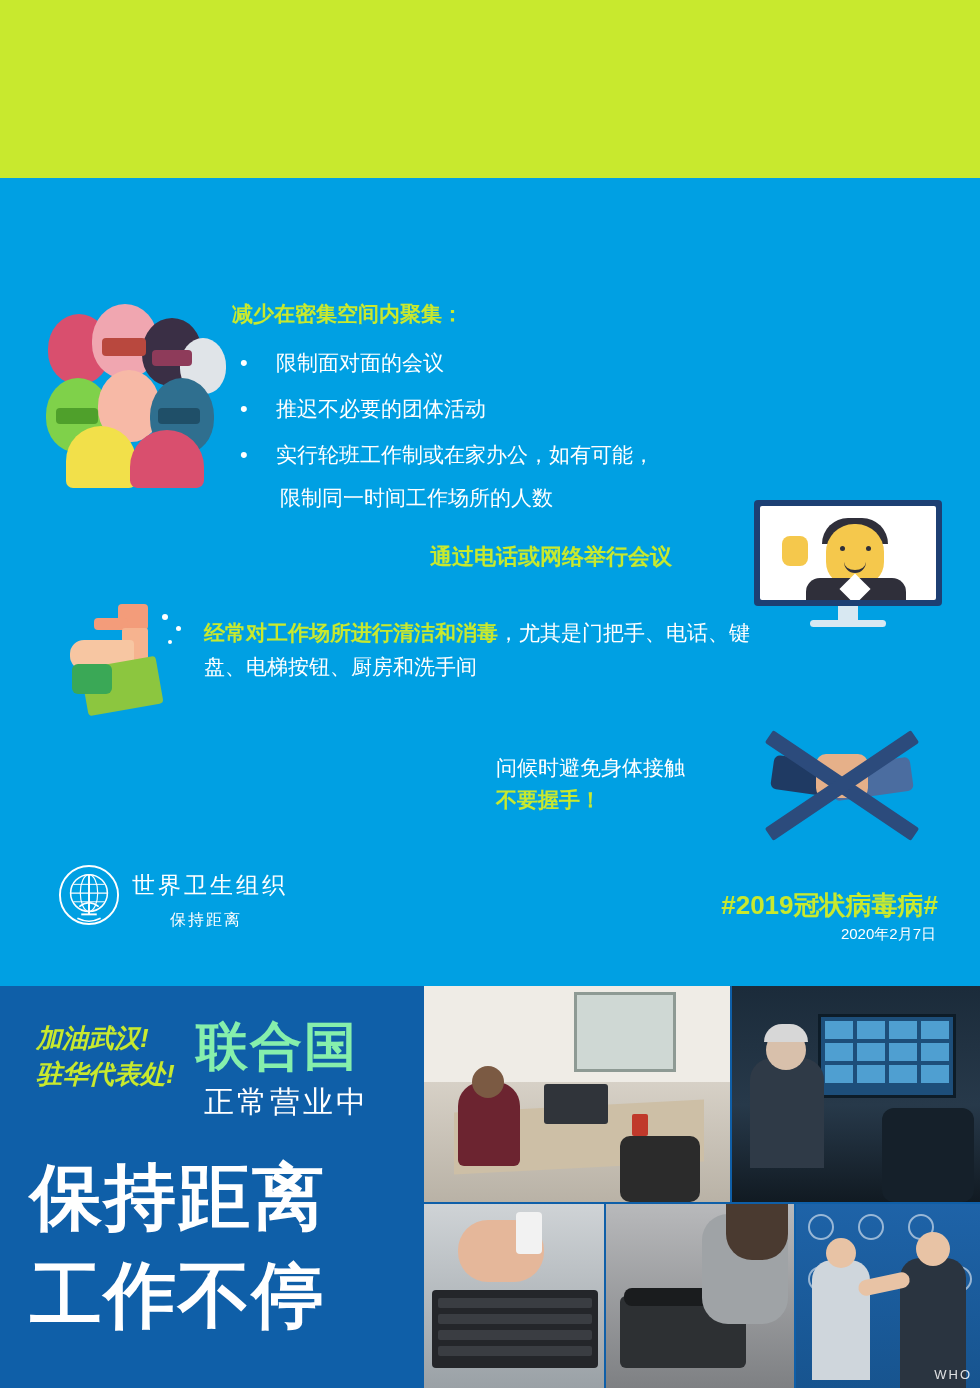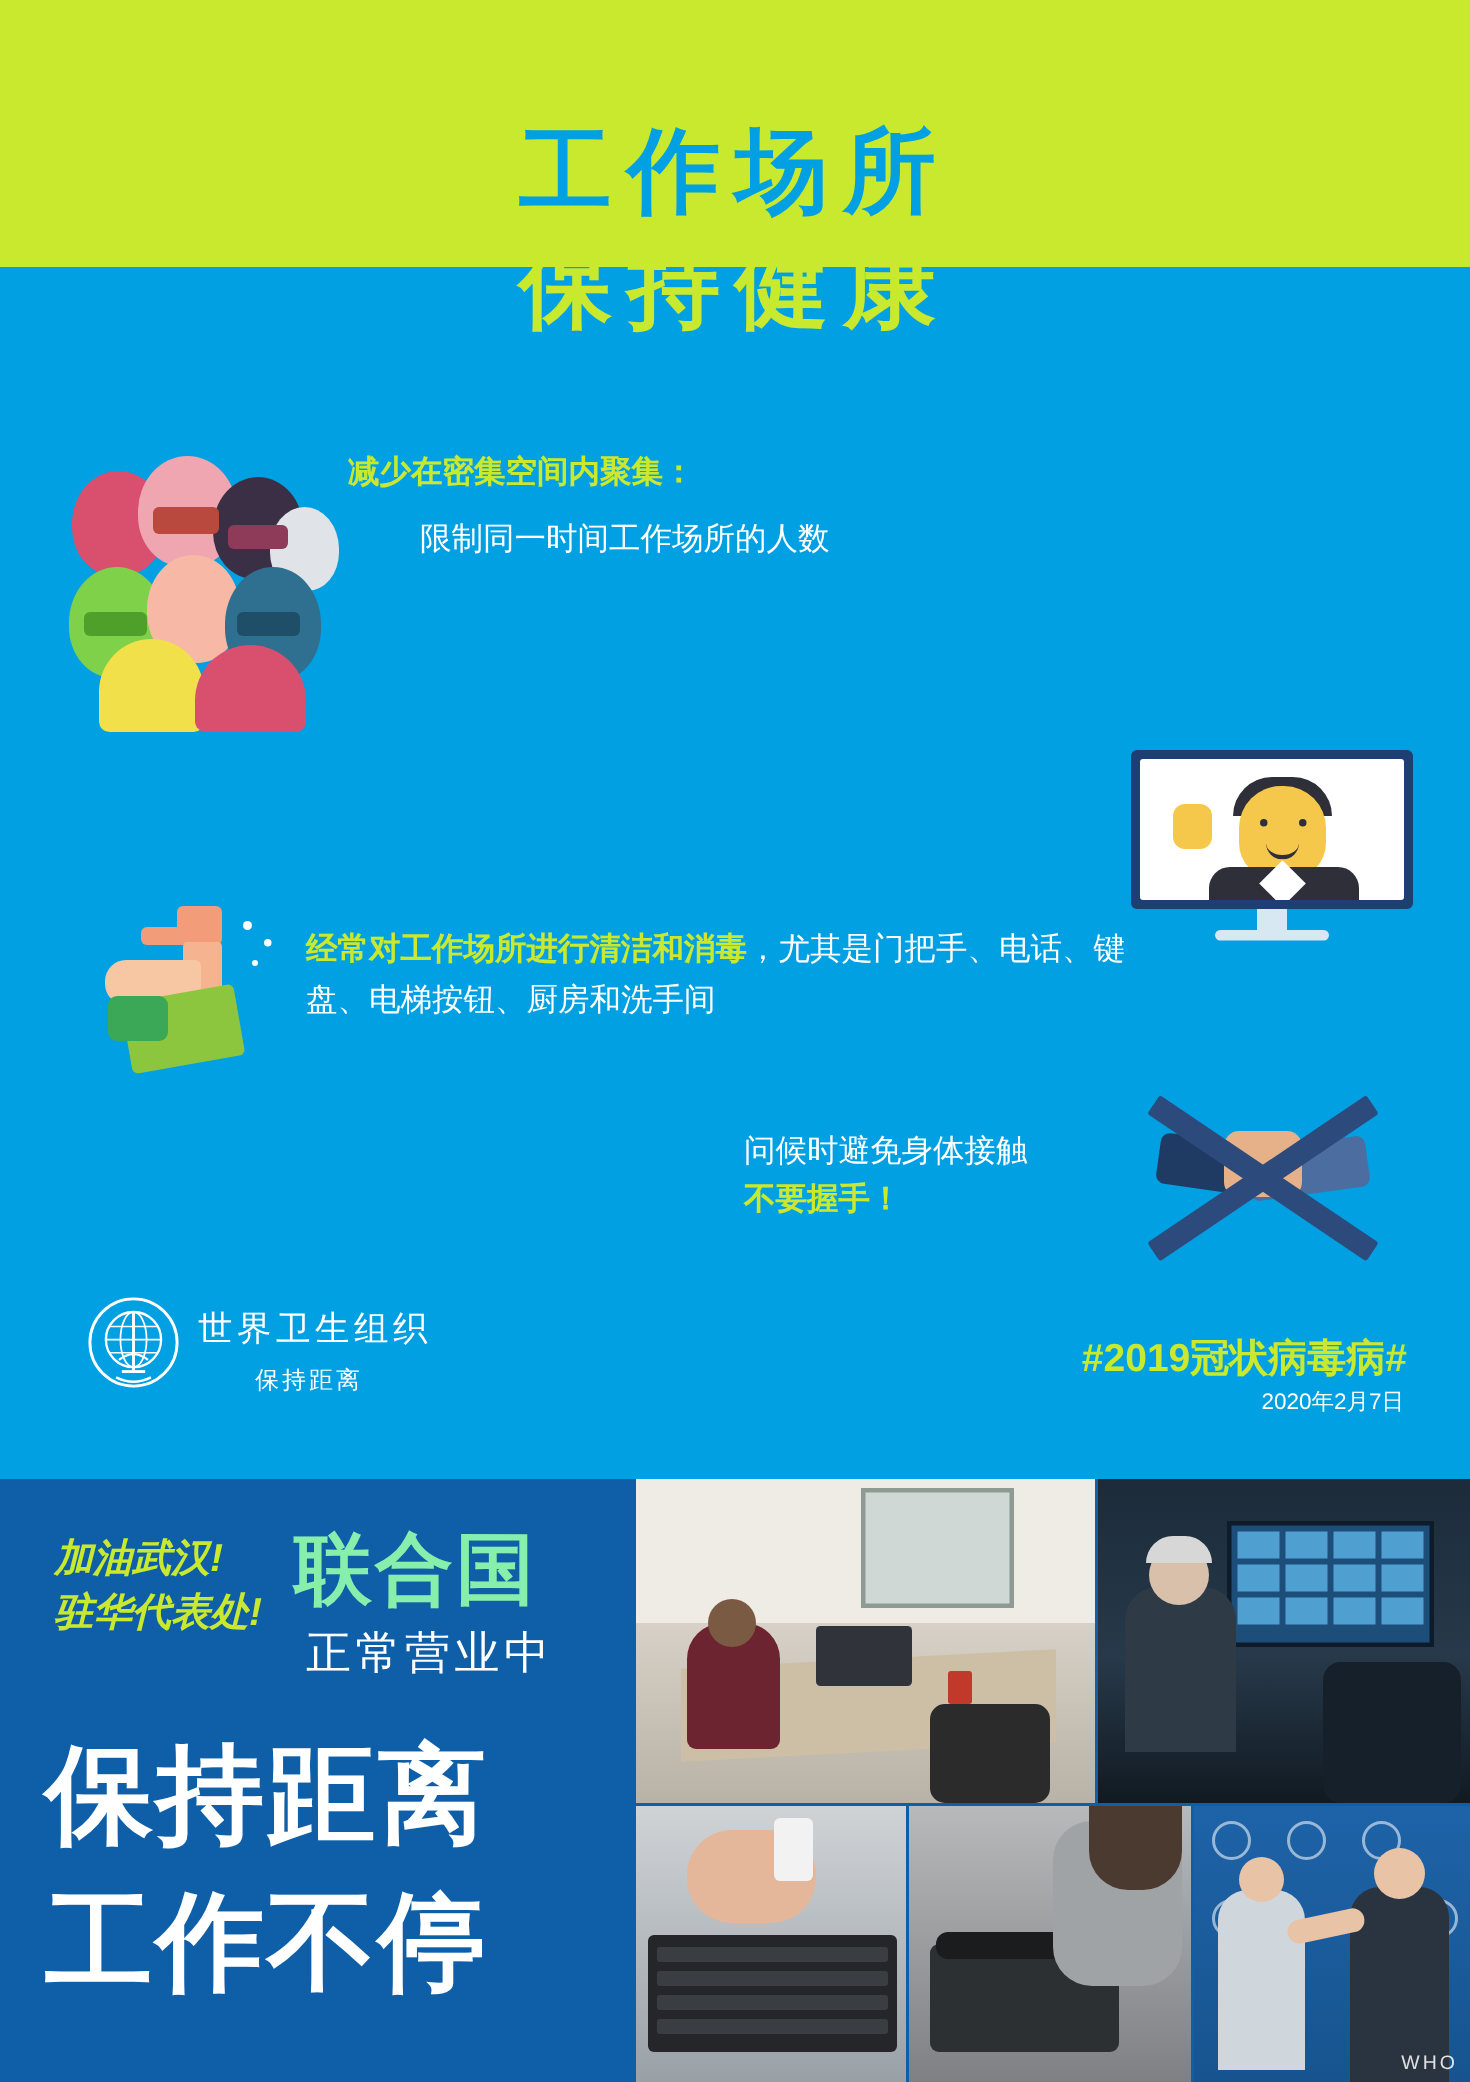--- a/index.html
+++ b/index.html
@@ -453,24 +453,20 @@
   .ph5 .m1h{position:absolute; left:120px; top:28px; width:34px; height:34px; background:#e8c3a5; border-radius:50%;}
   .ph5 .arm{position:absolute; left:62px; top:72px; width:52px; height:16px; background:#e8c3a5; transform:rotate(-12deg); border-radius:8px;}
   .ph5 .who-text{position:absolute; right:8px; bottom:6px; font-size:13px; color:rgba(255,255,255,.85); letter-spacing:2px;margin-left:44px;}
 </style>
 </head>
 <body>
 
 <div class="poster">
 
   <div class="lime-band"></div>
-  <div class="title-wrap">
-    <div class="title-line1">工作场所</div>
-    <div class="title-line2">保持健康</div>
-  </div>
 
   <div class="sec1">
 
     <div class="crowd-art">
 
       <div class="blob" style="left:2px;  top:10px; width:62px; height:70px; background:#d94f6e;"></div>
       <div class="blob" style="left:46px; top:0px;  width:66px; height:74px; background:#f0a6b0;"></div>
       <div class="blob" style="left:96px; top:14px; width:60px; height:68px; background:#3a2f45;"></div>
       <div class="blob" style="left:134px;top:34px; width:46px; height:56px; background:#e0e4e8;"></div>
       <div class="blob" style="left:0px;  top:74px; width:64px; height:74px; background:#7fd14a;"></div>
@@ -480,24 +476,30 @@
       <div class="blob" style="left:84px; top:126px;width:74px; height:58px; background:#d94f6e; border-radius:40px 40px 8px 8px;"></div>
 
       <div style="position:absolute; left:56px; top:34px; width:44px; height:18px; background:#b9483e; border-radius:4px;"></div>
       <div style="position:absolute; left:106px; top:46px; width:40px; height:16px; background:#8e3b5a; border-radius:4px;"></div>
       <div style="position:absolute; left:10px; top:104px; width:42px; height:16px; background:#4fa02b; border-radius:4px;"></div>
       <div style="position:absolute; left:112px; top:104px; width:42px; height:16px; background:#1f4f68; border-radius:4px;"></div>
     </div>
 
     <div class="sec1-text">
       <p class="lead">减少在密集空间内聚集：</p>
+      <ul class="bullets">
+        <li>限制面对面的会议</li>
+        <li>推迟不必要的团体活动</li>
+        <li>实行轮班工作制或在家办公，如有可能，</li>
+      </ul>
       <div class="sub-line">限制同一时间工作场所的人数</div>
     </div>
   </div>
 
+  <div class="call-caption">通过电话或网络举行会议</div>
   <div class="videocall">
     <div class="monitor-screen">
       <div class="monitor-inner">
         <div class="mon-hair"></div>
         <div class="mon-head"></div>
         <div class="mon-eye" style="left:80px;"></div>
         <div class="mon-eye" style="left:106px;"></div>
         <div class="mon-smile"></div>
         <div class="mon-body"></div>
         <div class="mon-collar"></div>

